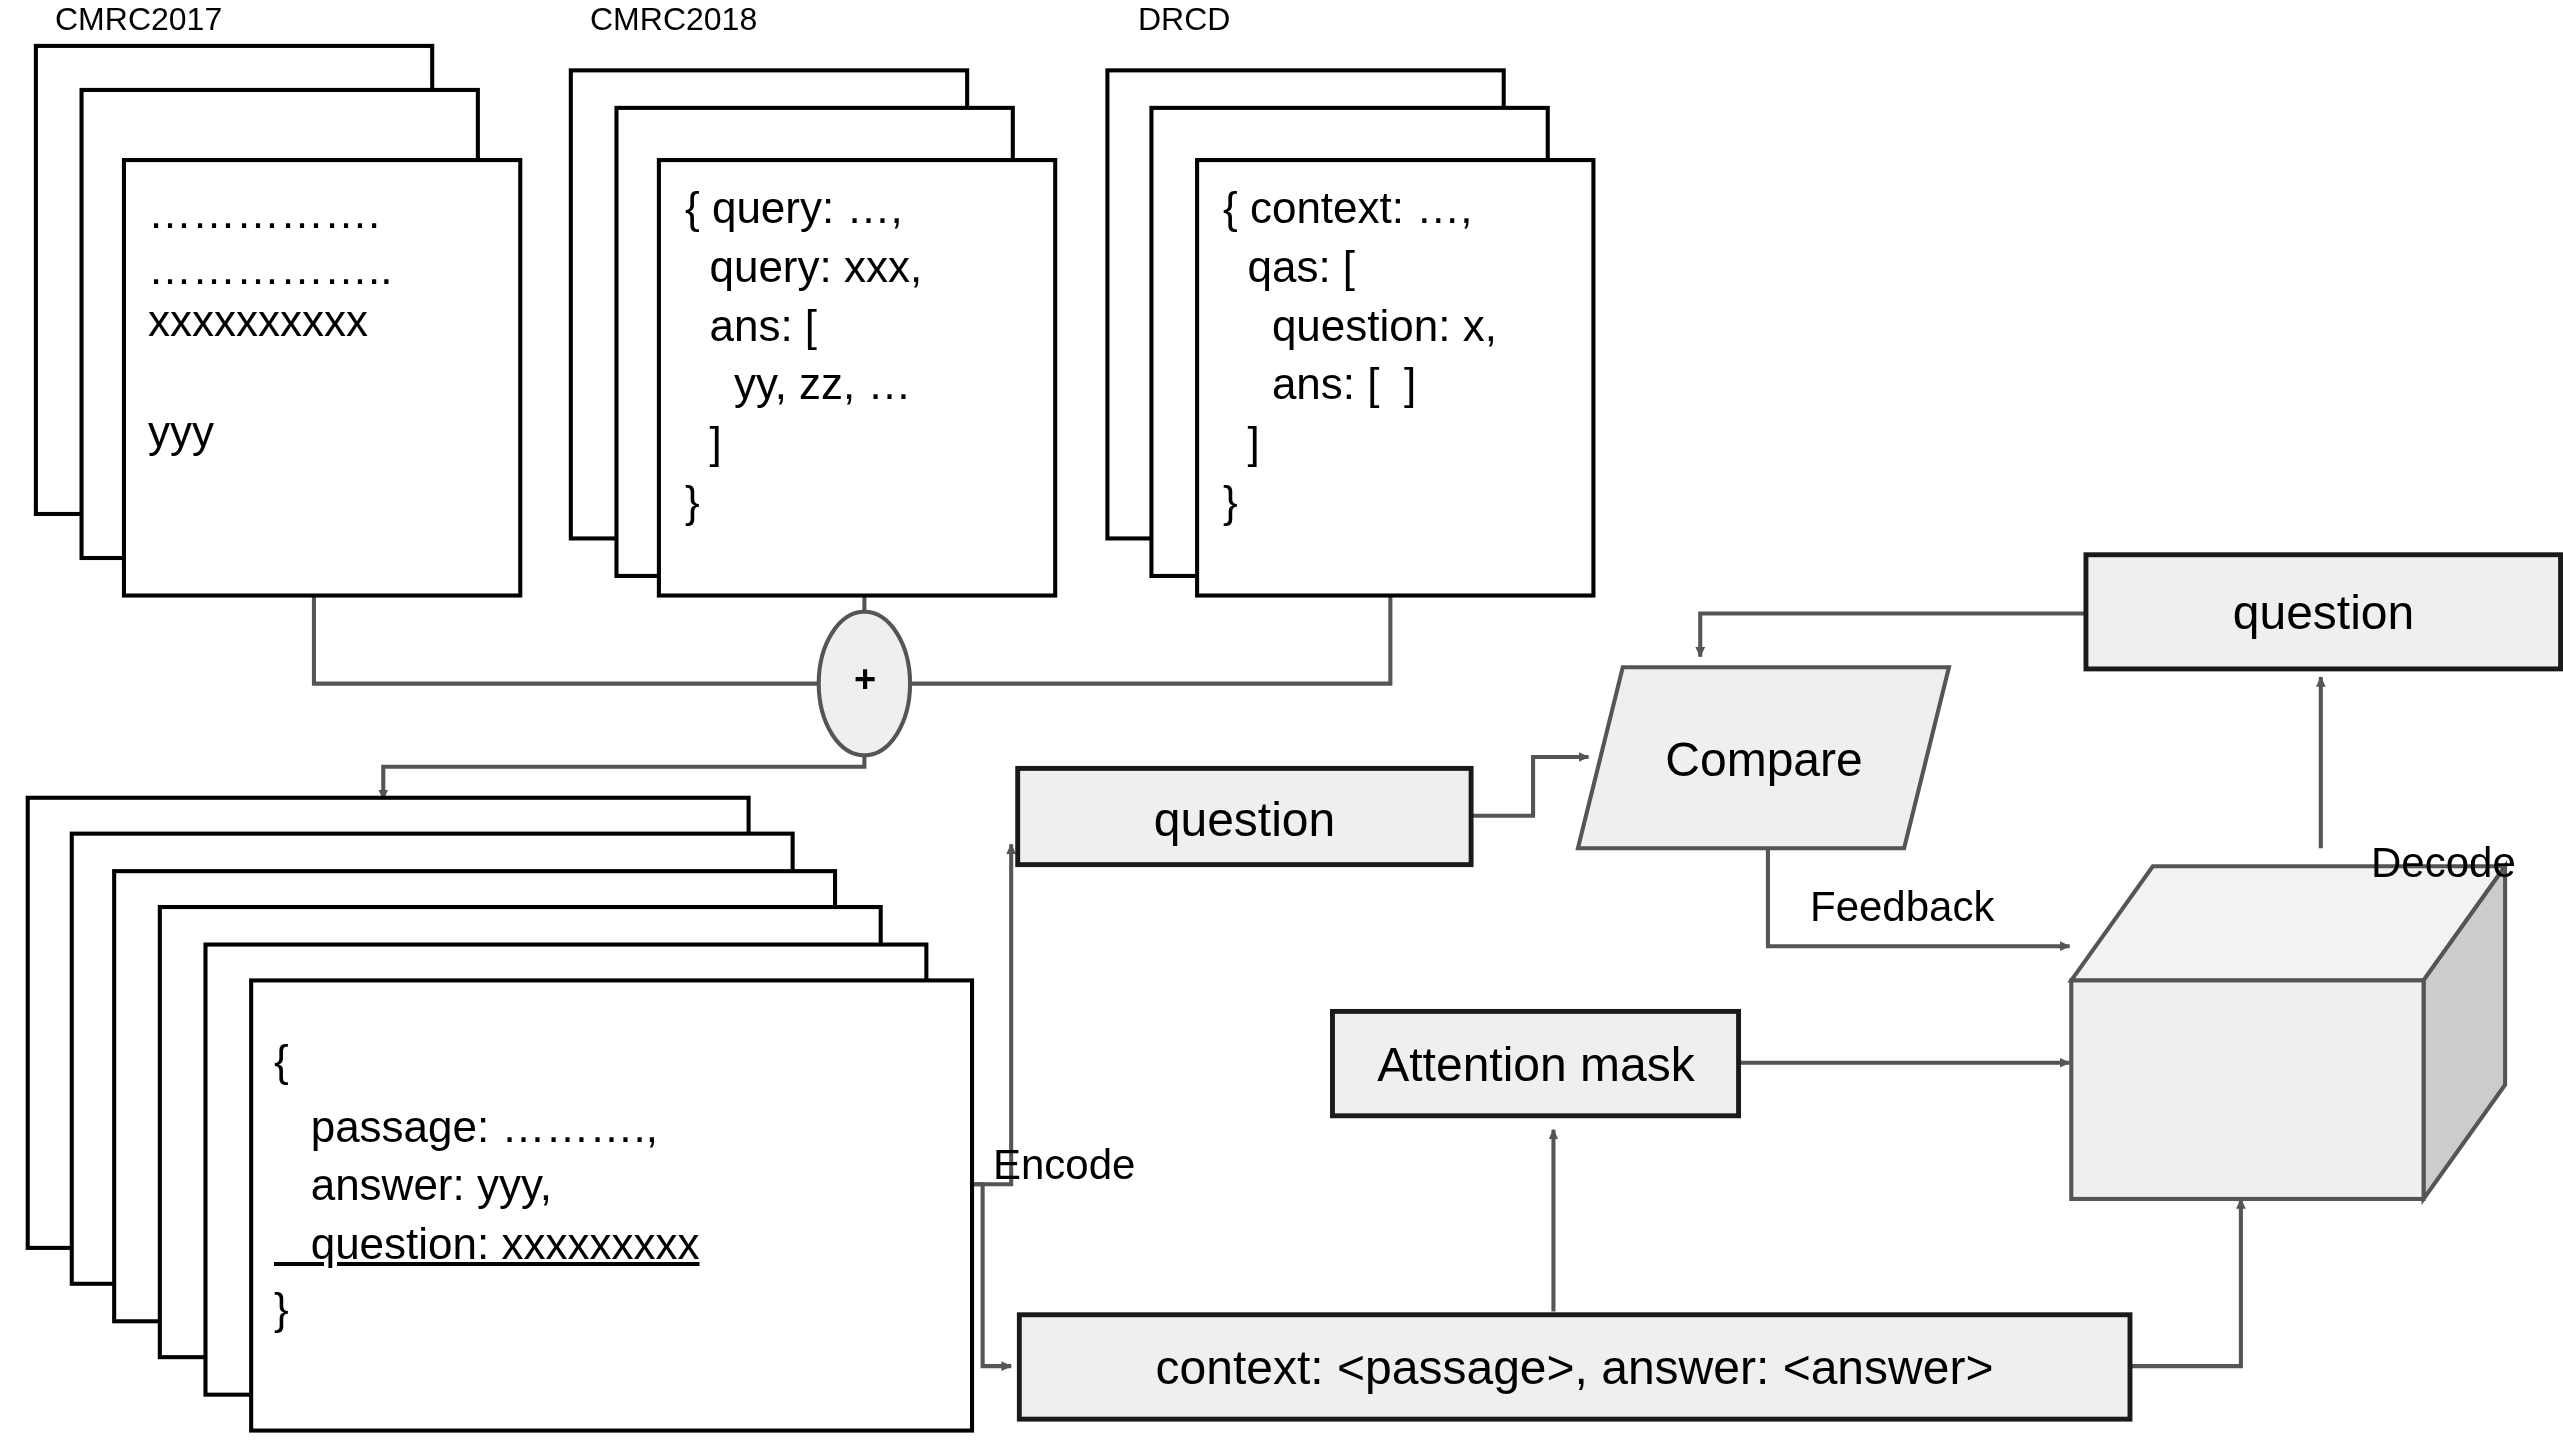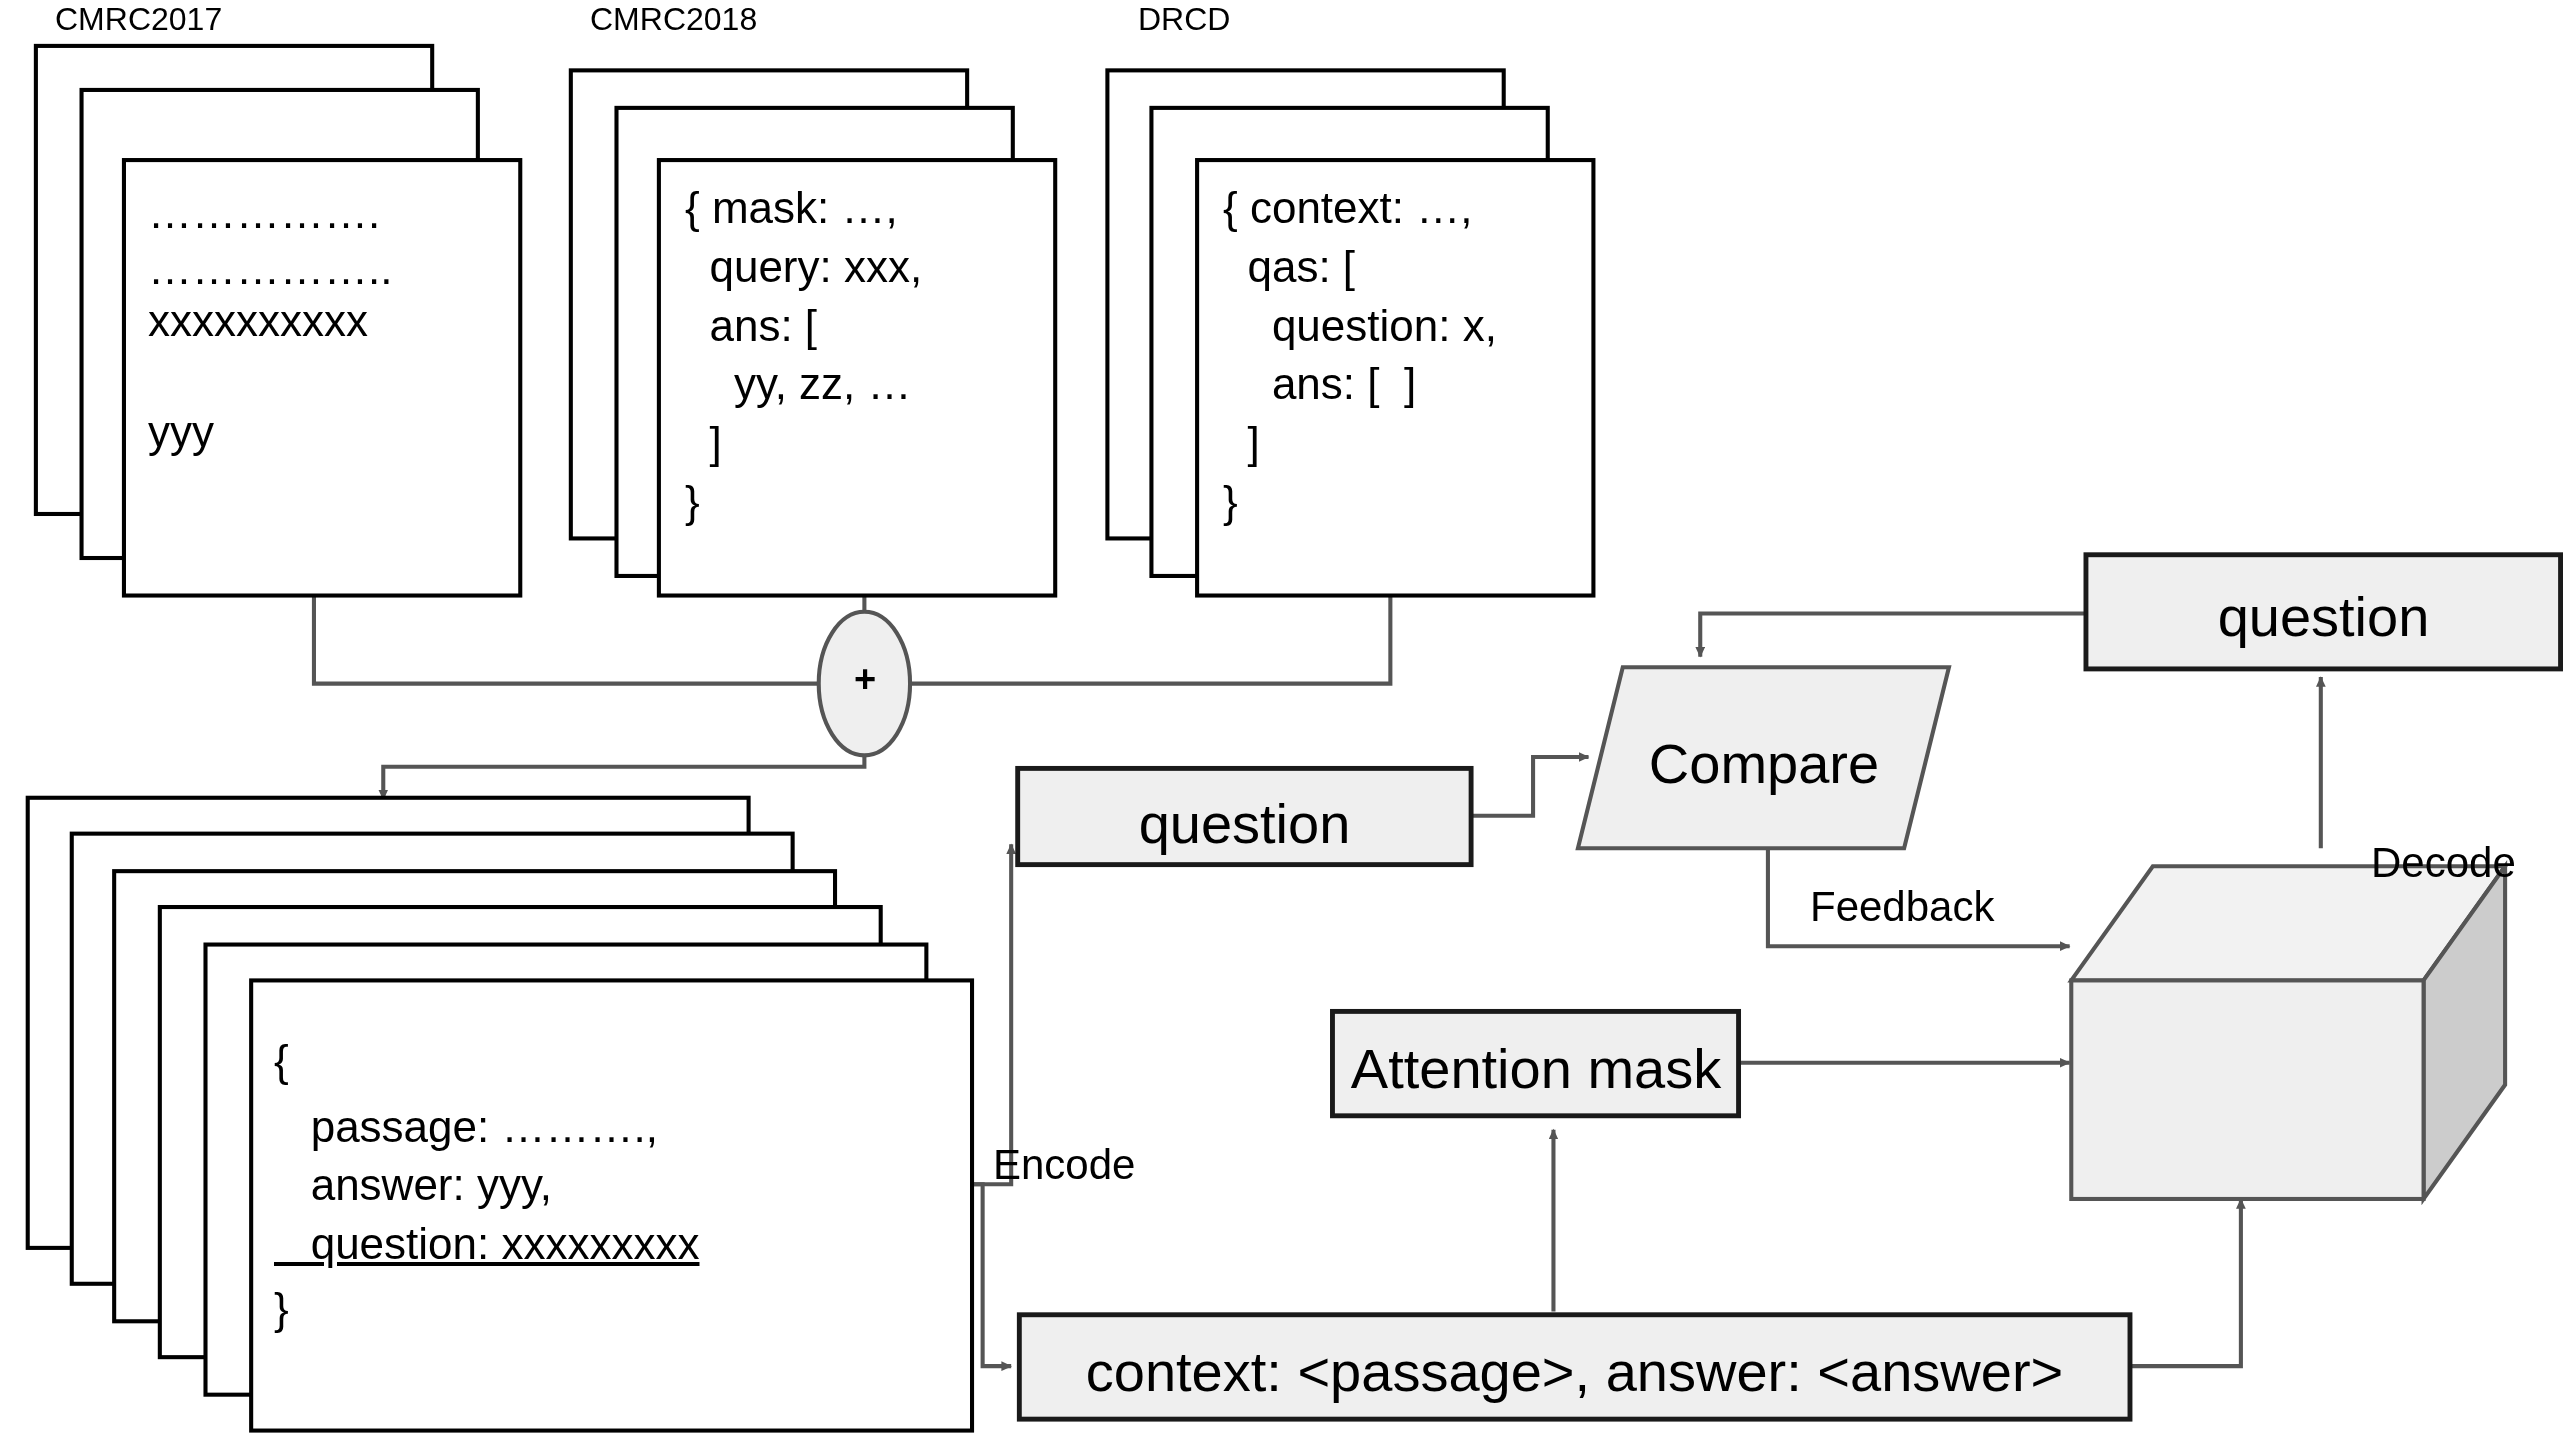--- a/index.html
+++ b/index.html
@@ -25,21 +25,21 @@
     height: 1452px;
   }
   .lbl {
     position: absolute;
     color: #000000;
     white-space: pre;
     line-height: 1.08;
   }
   .title-lbl { font-size: 32px; }
   .card-lbl  { font-size: 44px; }
-  .node-lbl  { font-size: 56px; }
+  .node-lbl  { font-size: 48px; }
   .edge-lbl  { font-size: 42px; }
   .plus-lbl  { font-size: 38px; font-weight: 600; }
   .center { text-align: center; }
 </style>
 </head>
 <body>
 
 <div id="stage">
 
   <svg class="layer" viewBox="0 0 3143 1780">
@@ -143,21 +143,21 @@
   <div class="lbl title-lbl" style="left:1138px; top:1.6px;">DRCD</div>
 
   <div>
     <div class="lbl card-lbl" style="left:148px; top:189px;">…………….</div>
     <div class="lbl card-lbl" style="left:148px; top:245px;">……………..</div>
     <div class="lbl card-lbl" style="left:148px; top:297px;">xxxxxxxxxx</div>
     <div class="lbl card-lbl" style="left:148px; top:408px;">yyy</div>
   </div>
 
   <div>
-    <div class="lbl card-lbl" style="left:685px; top:184px;">{ mask: …,</div>
+    <div class="lbl card-lbl" style="left:685px; top:184px;">{ query: …,</div>
     <div class="lbl card-lbl" style="left:685px; top:243px;">  query: xxx,</div>
     <div class="lbl card-lbl" style="left:685px; top:302px;">  ans: [</div>
     <div class="lbl card-lbl" style="left:685px; top:360px;">    yy, zz, …</div>
     <div class="lbl card-lbl" style="left:685px; top:419px;">  ]</div>
     <div class="lbl card-lbl" style="left:685px; top:478px;">}</div>
   </div>
 
   <div>
     <div class="lbl card-lbl" style="left:1223px; top:184px;">{ context: …,</div>
     <div class="lbl card-lbl" style="left:1223px; top:243px;">  qas: [</div>

